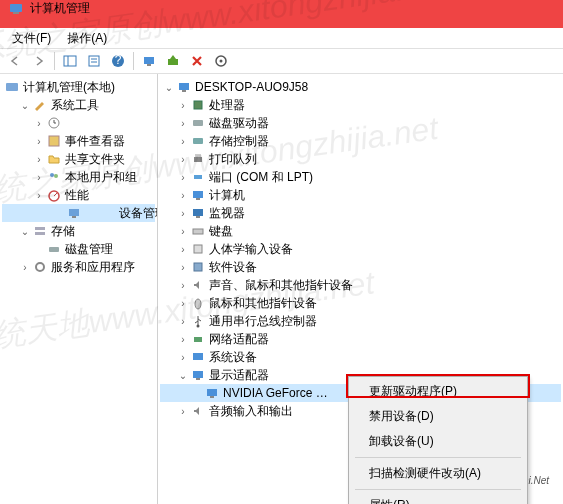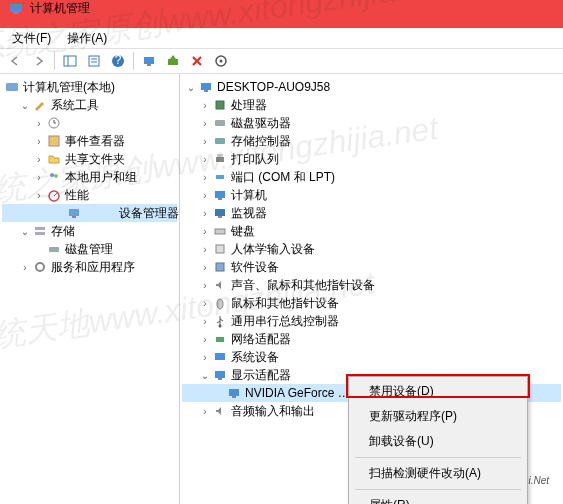--- a/index.html
+++ b/index.html
@@ -5,21 +5,21 @@
 * { margin: 0; padding: 0; box-sizing: border-box; font-family: "Microsoft YaHei", "Segoe UI", Tahoma, sans-serif; font-size: 12px; }
 body { background: #fff; width: 563px; height: 504px; overflow: hidden; position: relative; }
 .titlebar { height: 28px; display: flex; align-items: flex-start; padding: 0 8px; background: #ef4444; }
 .titlebar .icon { width: 16px; height: 16px; margin-right: 6px; }
 .menubar { height: 20px; display: flex; padding: 0 4px; background: #fff; }
 .menubar span { padding: 2px 8px; cursor: default; }
 .toolbar { height: 26px; display: flex; align-items: center; padding: 0 4px; border-top: 1px solid #e0e0e0; border-bottom: 1px solid #e0e0e0; gap: 2px; }
 .tbtn { width: 22px; height: 22px; display: flex; align-items: center; justify-content: center; cursor: default; }
 .tsep { width: 1px; height: 18px; background: #d0d0d0; margin: 0 2px; }
 .main { display: flex; height: calc(504px - 28px - 20px - 26px); }
-.left { width: 180px; border-right: 1px solid #d0d0d0; padding: 4px 2px; overflow: hidden; }
+.left { width: 158px; border-right: 1px solid #d0d0d0; padding: 4px 2px; overflow: hidden; }
 .right { flex: 1; padding: 4px 2px; position: relative; overflow: hidden; }
 .node { display: flex; align-items: center; height: 18px; padding: 1px 2px; white-space: nowrap; }
 .node .exp { width: 14px; text-align: center; color: #666; font-size: 10px; cursor: default; }
 .node .ic { width: 16px; height: 16px; margin-right: 3px; display: flex; align-items: center; justify-content: center; }
 .node.selected { background: #cce8ff; gap: 35px; }
 .node.selected2 { background: #cce8ff; }
 .indent0 { padding-left: 2px; }
 .indent1 { padding-left: 16px; }
 .indent2 { padding-left: 30px; }
 .ctxmenu { position: absolute; left: 348px; top: 376px; width: 180px; background: #f0f0f0; border: 1px solid #b0b0b0; box-shadow: 2px 2px 4px rgba(0,0,0,0.2); padding: 2px; z-index: 10; }
@@ -389,22 +389,22 @@
           <svg width="14" height="14">
             <path d="M3 6 h2 l3 -3 v8 l-3 -3 h-2 z" fill="#888"></path>
           </svg>
         </span>
         <span>音频输入和输出</span>
       </div>
   </div>
 </div>
 
 <div class="ctxmenu">
+  <div class="ctxitem">更新驱动程序(P)</div>
   <div class="ctxitem">禁用设备(D)</div>
-  <div class="ctxitem">更新驱动程序(P)</div>
   <div class="ctxitem">卸载设备(U)</div>
   <div class="ctxsep"></div>
   <div class="ctxitem">扫描检测硬件改动(A)</div>
   <div class="ctxsep"></div>
   <div class="ctxitem">属性(R)</div>
 </div>
 <div class="highlight-box"></div>
 
 <div class="watermark" style="left:-30px; top:-5px;">系统之家原创www.xitongzhijia.net</div>
 <div class="watermark" style="left:-40px; top:140px;">系统之家原创www.xitongzhijia.net</div>

